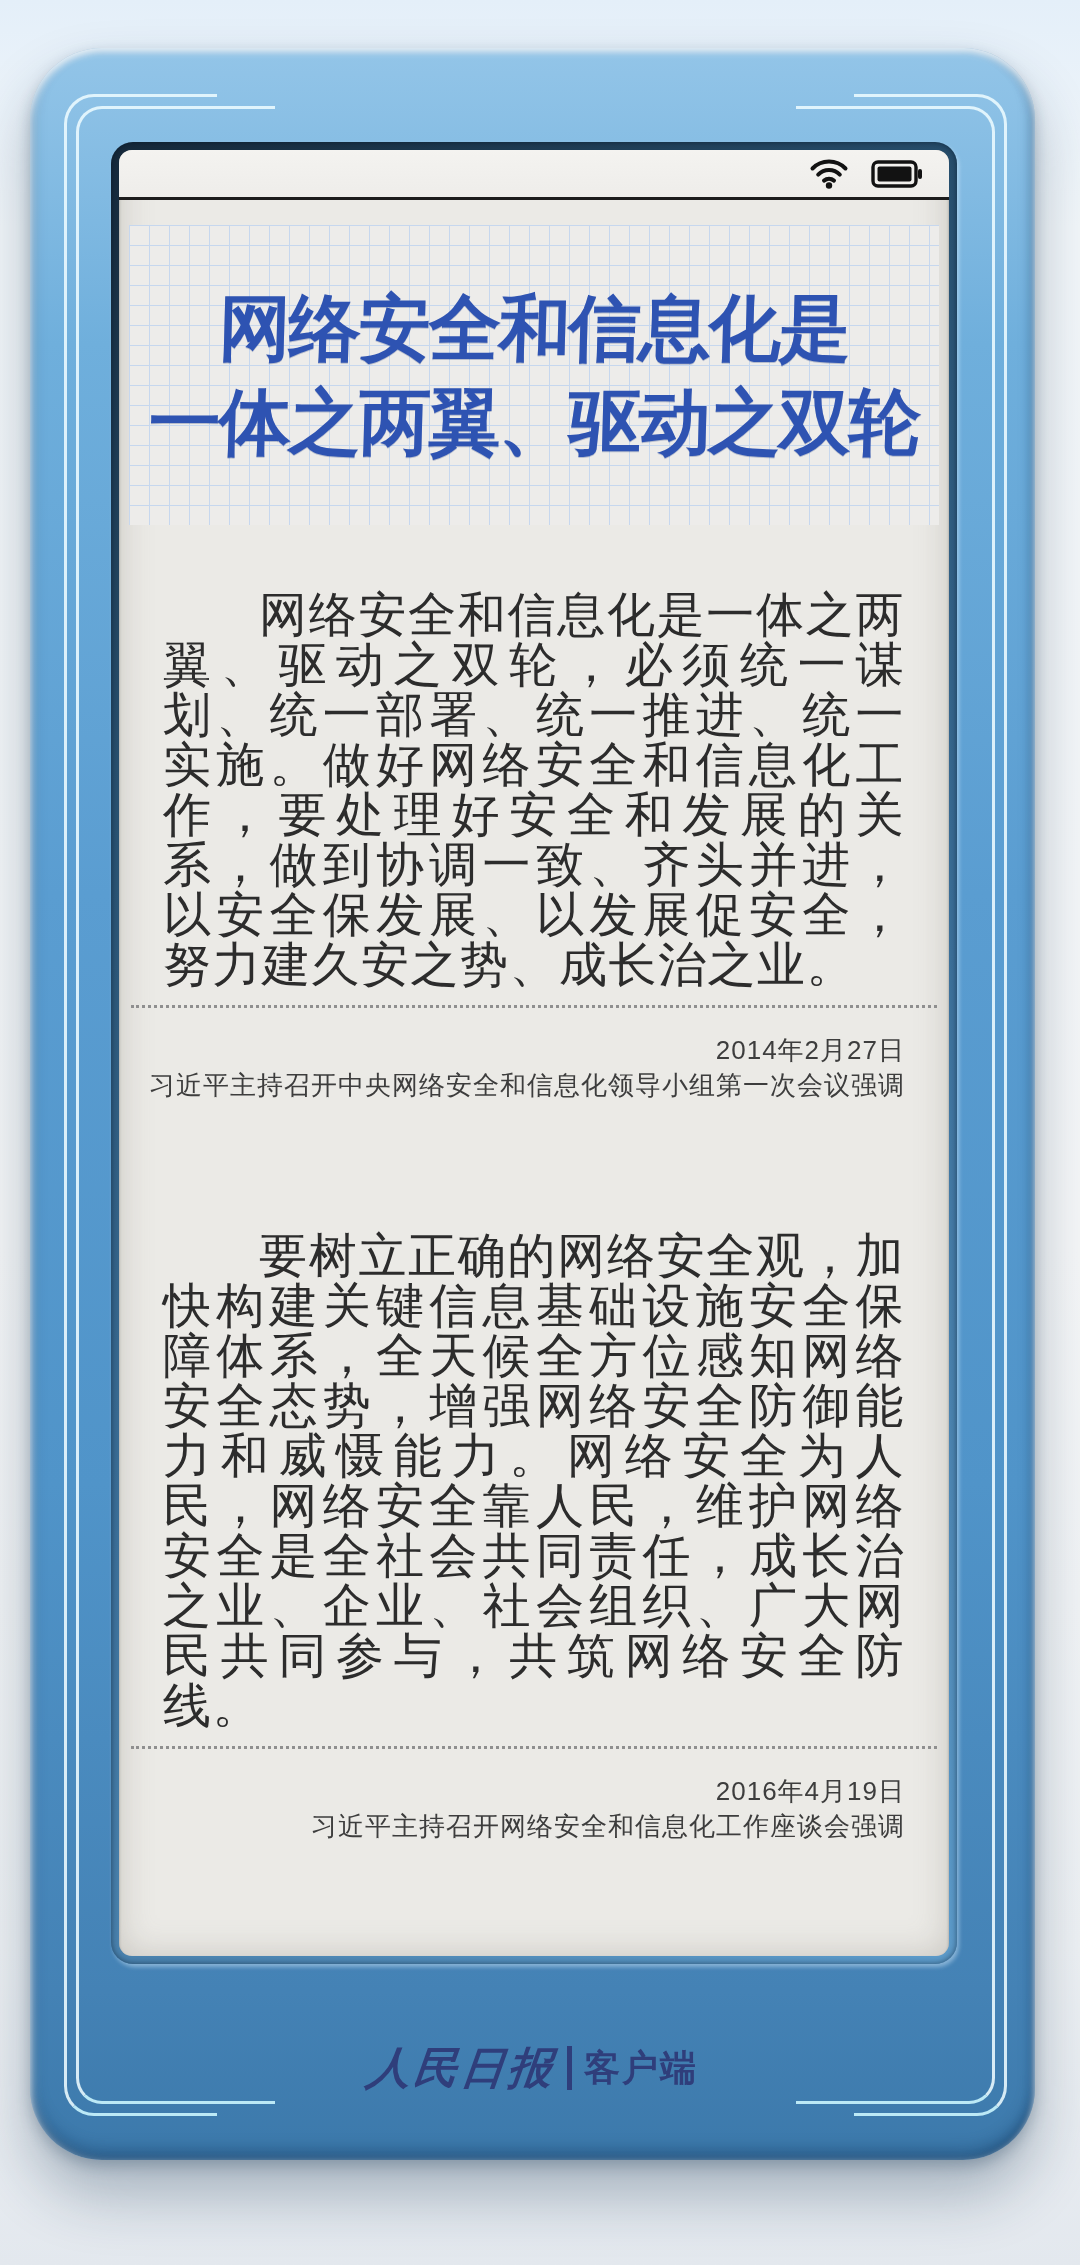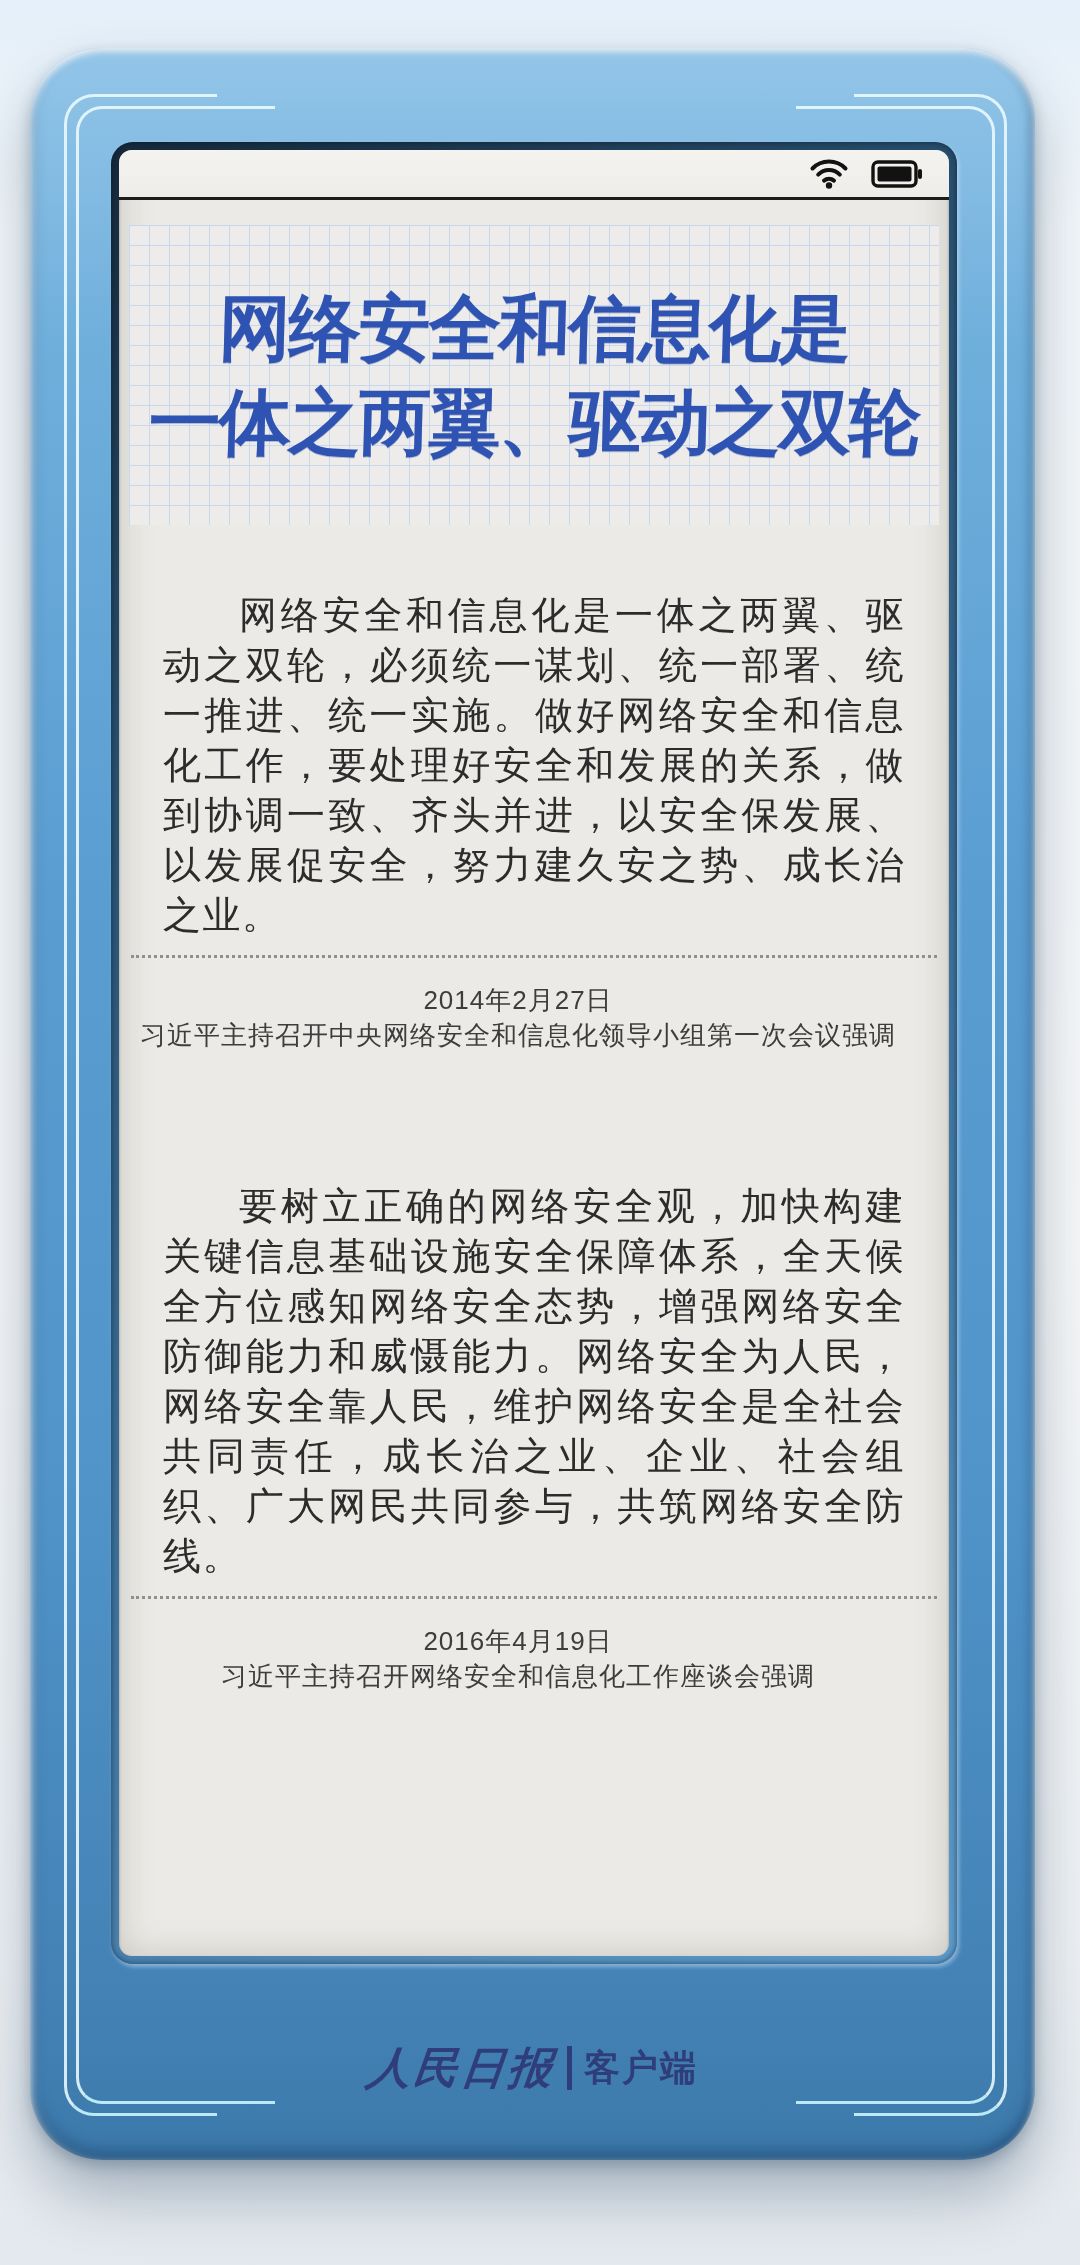--- a/index.html
+++ b/index.html
@@ -55,26 +55,26 @@
   .title-line{
     font-weight:900;font-size:72px;line-height:94px;letter-spacing:-2px;
     color:#2e53b2;white-space:nowrap;transform:skewX(-1.5deg);
     text-shadow:0 1px 0 rgba(21,48,120,.25);
   }
   
   .quote{margin-top:128px;}
   .quote.first{margin-top:65px;}
   .quote-text{
     margin:0 44px;font-family:"Liberation Serif","DejaVu Serif",serif;
-    font-size:38px;line-height:50px;letter-spacing:1.5px;color:#2c2c2c;
+    font-size:48px;line-height:50px;letter-spacing:1.5px;color:#2c2c2c;
     text-indent:2em;text-align:justify;
   }
   .attribution{
     margin:15px 12px 0;border-top:3px dotted #8f8f8f;
-    padding:25px 32px 0 0;text-align:center;
+    padding:25px 32px 0 0;text-align:right;
     font-size:26px;line-height:35px;color:#3d3d3d;letter-spacing:1px;
   }
   .attribution .date{display:block;}
   .attribution .source{display:block;}
   
   .brand{
     position:absolute;left:0;right:0;bottom:62px;height:60px;
     display:flex;justify-content:center;align-items:center;color:#2f3e7b;
   }
   .brand-script{

